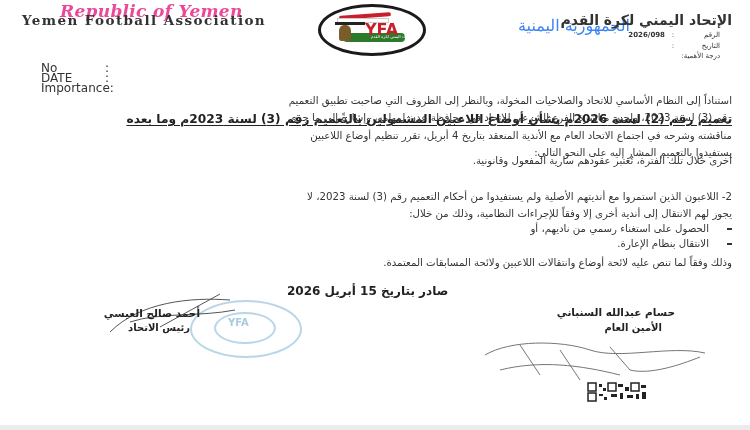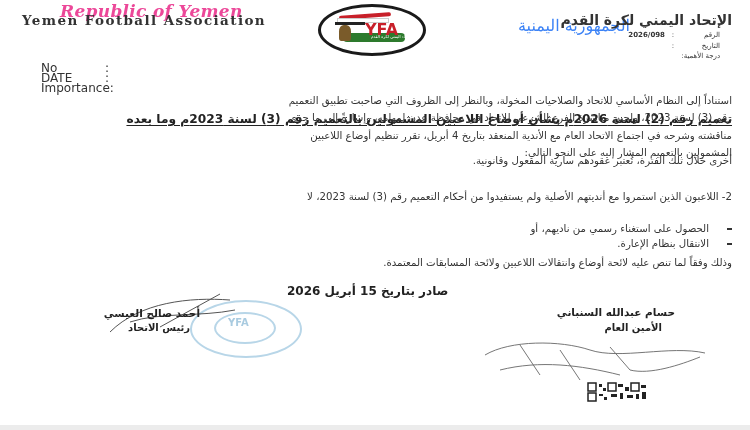--- a/index.html
+++ b/index.html
@@ -93,29 +93,30 @@
 <div class="abs ar-meta rtl" style="right:30px; top:52px; width:150px;">
   <span>درجة الأهمية:</span>
 </div>
 
 <div class="abs title rtl">تعميم رقم (2) لسنة 2026م بشأن أوضاع اللاعبين المشمولين بالتعميم رقم (3) لسنة 2023م وما بعده</div>
 
 <div class="abs para rtl" style="top:92px;">
   <div class="line">استناداً إلى النظام الأساسي للاتحاد والصلاحيات المخولة، وبالنظر إلى الظروف التي صاحبت تطبيق التعميم</div>
   <div class="line">رقم (3) لسنة 2023، ولحين مباشرة الفرع الشرعي للاتحاد في محافظة عدن لمهامه، وإشارةً إلى ما جرى</div>
   <div class="line">مناقشته وشرحه في اجتماع الاتحاد العام مع الأندية المنعقد بتاريخ 4 أبريل، تقرر تنظيم أوضاع اللاعبين</div>
-  <div class="line">المشمولين بالتعميم المشار إليه على النحو التالي:</div>
+  <div class="line">يستفيدوا بالتعميم المشار إليه على النحو التالي:</div>
 </div>
 
 <div class="abs para rtl" style="top:152px;">
   <div class="line">أخرى خلال تلك الفترة، تُعتبر عقودهم سارية المفعول وقانونية.</div>
 </div>
 
 <div class="abs para rtl" style="top:188px;">
   <div class="line">2- اللاعبون الذين استمروا مع أنديتهم الأصلية ولم يستفيدوا من أحكام التعميم رقم (3) لسنة 2023، لا</div>
+  <div class="line">يجوز لهم الانتقال إلى أندية أخرى إلا وفقاً للإجراءات النظامية، وذلك من خلال:</div>
 </div>
 
 <div class="abs bullet rtl" style="right:18px; top:223px; width:700px;">
   <span class="dot"></span><span>الحصول على استغناء رسمي من ناديهم، أو</span>
 </div>
 <div class="abs bullet rtl" style="right:18px; top:238px; width:700px;">
   <span class="dot"></span><span>الانتقال بنظام الإعارة.</span>
 </div>
 
 <div class="abs para rtl" style="top:254px;">

